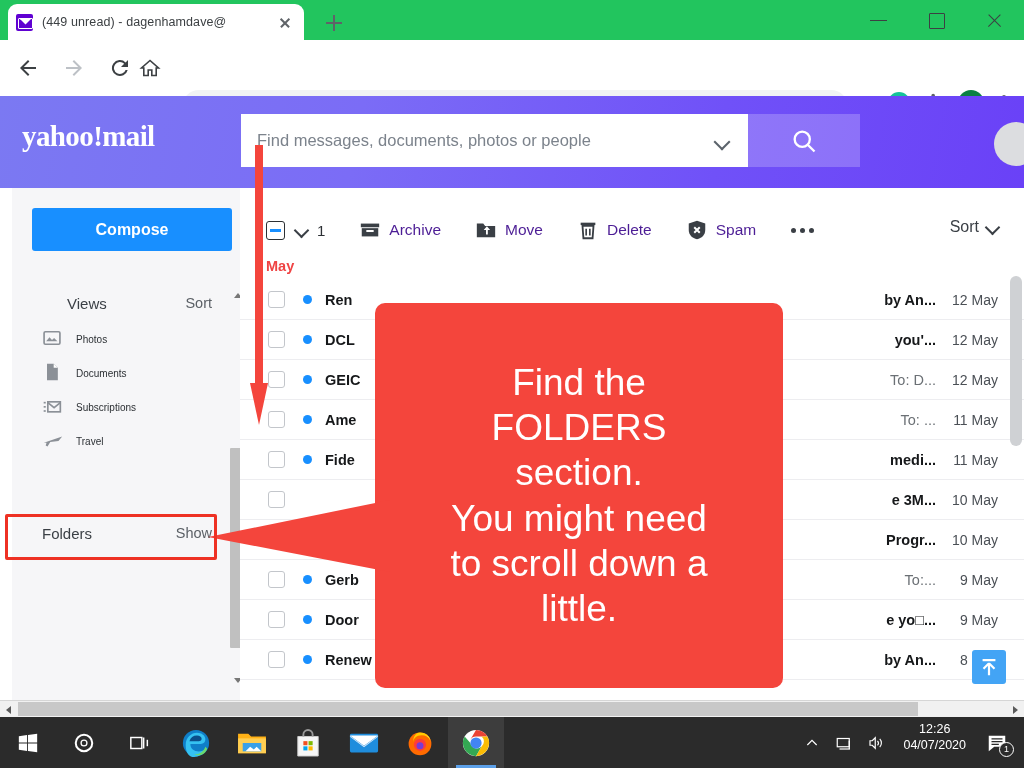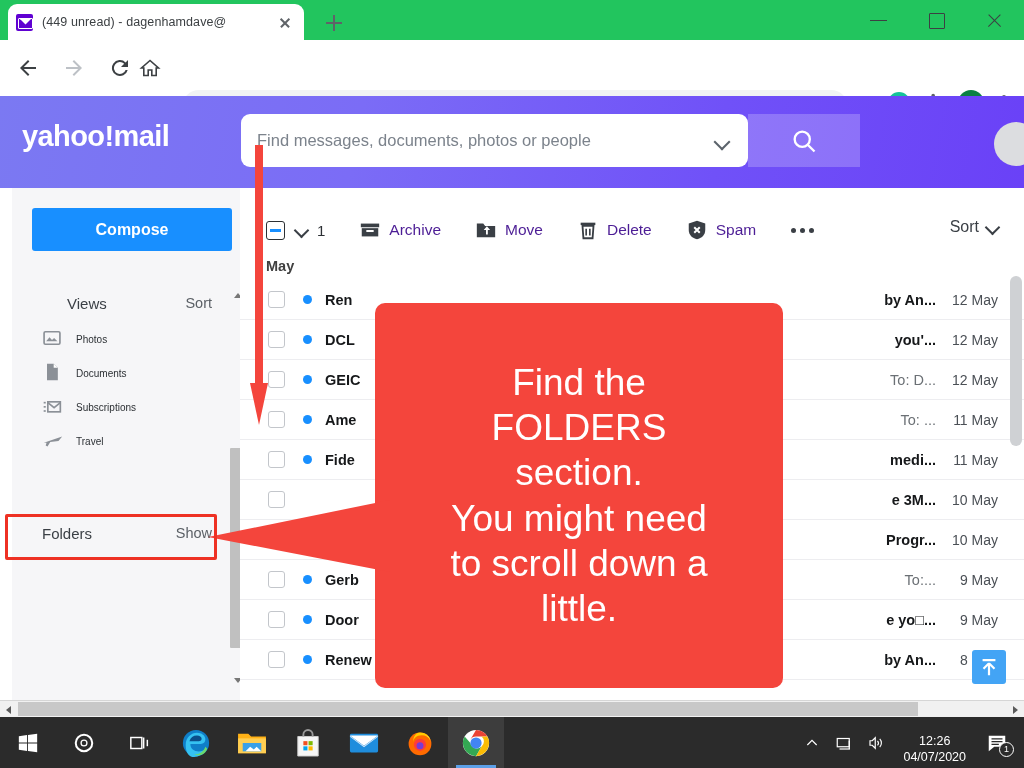--- a/index.html
+++ b/index.html
@@ -115,27 +115,27 @@
   .kebab span:nth-child(3){ top:19px; }
 
   
   .yheader {
     position:absolute; left:0; top:96px; width:1024px; height:92px;
     background:linear-gradient(100deg,#7b79f2 0%,#7b6cf6 35%,#7051f8 70%,#6a41f7 100%);
   }
   .ylogo {
     position:absolute; left:22px; top:24px;
     color:#ffffff; font-size:29px; font-weight:bold; letter-spacing:-0.6px;
-    font-family:Liberation Sans, sans-serif;
+    font-family:Liberation Serif, serif;
     text-align:center;
   }
   .ylogo .bang { color:#ffffff; }
   .ysearch {
     position:absolute; left:241px; top:18px; width:507px; height:53px;
-    background:#ffffff; display:flex; align-items:center; padding:0 16px;border-radius:9px;
+    background:#ffffff; display:flex; align-items:center; padding:0 16px;
   }
   .ysearch input {
     border:none; outline:none; flex:1 1 auto; font-size:16.5px; color:#6e7780;
     font-family:"Liberation Sans", sans-serif; background:transparent;
   }
   .ysearch input::placeholder { color:#7c838c; }
   .chev-down { width:20px; height:20px; position:relative; flex:0 0 20px; cursor:pointer;}
   .chev-down:after {
     content:""; position:absolute; left:4px; top:5px; width:10px; height:10px;
     border-right:2px solid #5b636b; border-bottom:2px solid #5b636b;
@@ -238,21 +238,21 @@
     position:absolute; right:22px; top:12px; display:flex; align-items:center; cursor:pointer;
   }
   .sortbtn .lbl { font-size:16px; color:#3a3f45; }
   .sortbtn .cv { width:18px; height:18px; position:relative; margin-left:5px; }
   .sortbtn .cv:after {
     content:""; position:absolute; left:3px; top:4px; width:9px; height:9px;
     border-right:2px solid #3a3f45; border-bottom:2px solid #3a3f45; transform:rotate(45deg);
   }
 
   .month-hdr {
-    position:absolute; left:26px; top:70px; font-size:14.5px; font-weight:bold; color:#404040;
+    position:absolute; left:26px; top:70px; font-size:14.5px; font-weight:bold; color:#ef4444;
   }
   .rows { position:absolute; left:0; top:92px; width:784px; }
   .mrow {
     display:flex; align-items:center; height:40px; border-bottom:1px solid #ededf0;
     padding-left:28px; cursor:pointer;
   }
   .mrow .cb {
     width:17px; height:17px; border:1.4px solid #c3c6cb; border-radius:3px;
     flex:0 0 17px; margin-right:18px; cursor:pointer;
   }
@@ -295,21 +295,21 @@
     background:#2b2b2b; display:flex; align-items:center;
   }
   .tbitem {
     width:56px; height:51px; display:flex; align-items:center; justify-content:center;
     cursor:pointer; position:relative;
   }
   .tbitem.active { background:#3d3d3d; }
   .tbitem.active:after {
     content:""; position:absolute; left:8px; bottom:0; width:40px; height:3px; background:#5ca0e8;
   }
-  .tray { margin-left:auto; display:flex; align-items:flex-end; padding-right:8px; gap:2px; }
+  .tray { margin-left:auto; display:flex; align-items:flex-start; padding-right:8px; gap:2px; }
   .tray-ico { width:30px; height:44px; display:flex; align-items:center; justify-content:center; cursor:pointer; }
   .clock {
     color:#ffffff; font-size:12.5px; line-height:16px; text-align:center;
     padding:0 10px; cursor:pointer;
   }
   .notif { width:38px; height:44px; display:flex; align-items:center; justify-content:center; cursor:pointer; position:relative;}
 
   
   .anno-arrow-down {
     position:absolute; left:250px; top:145px; width:18px; height:280px;

